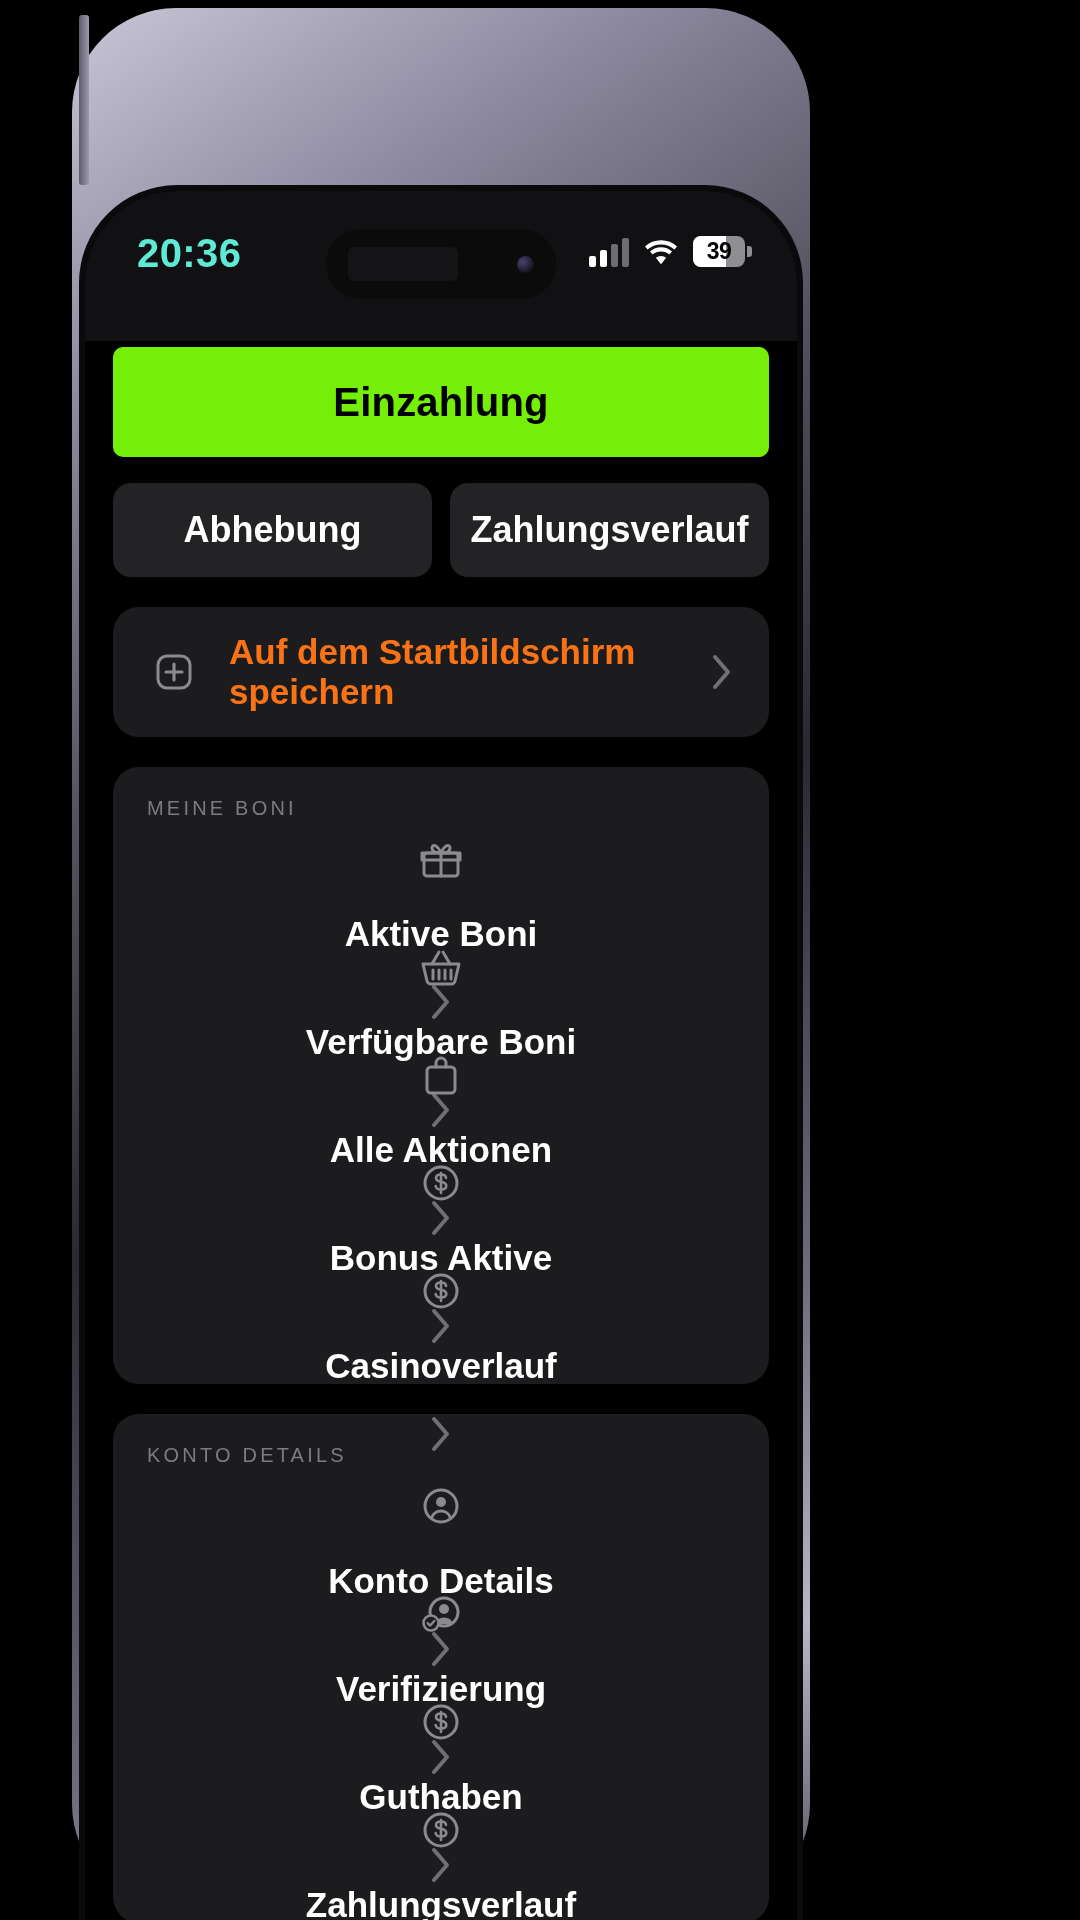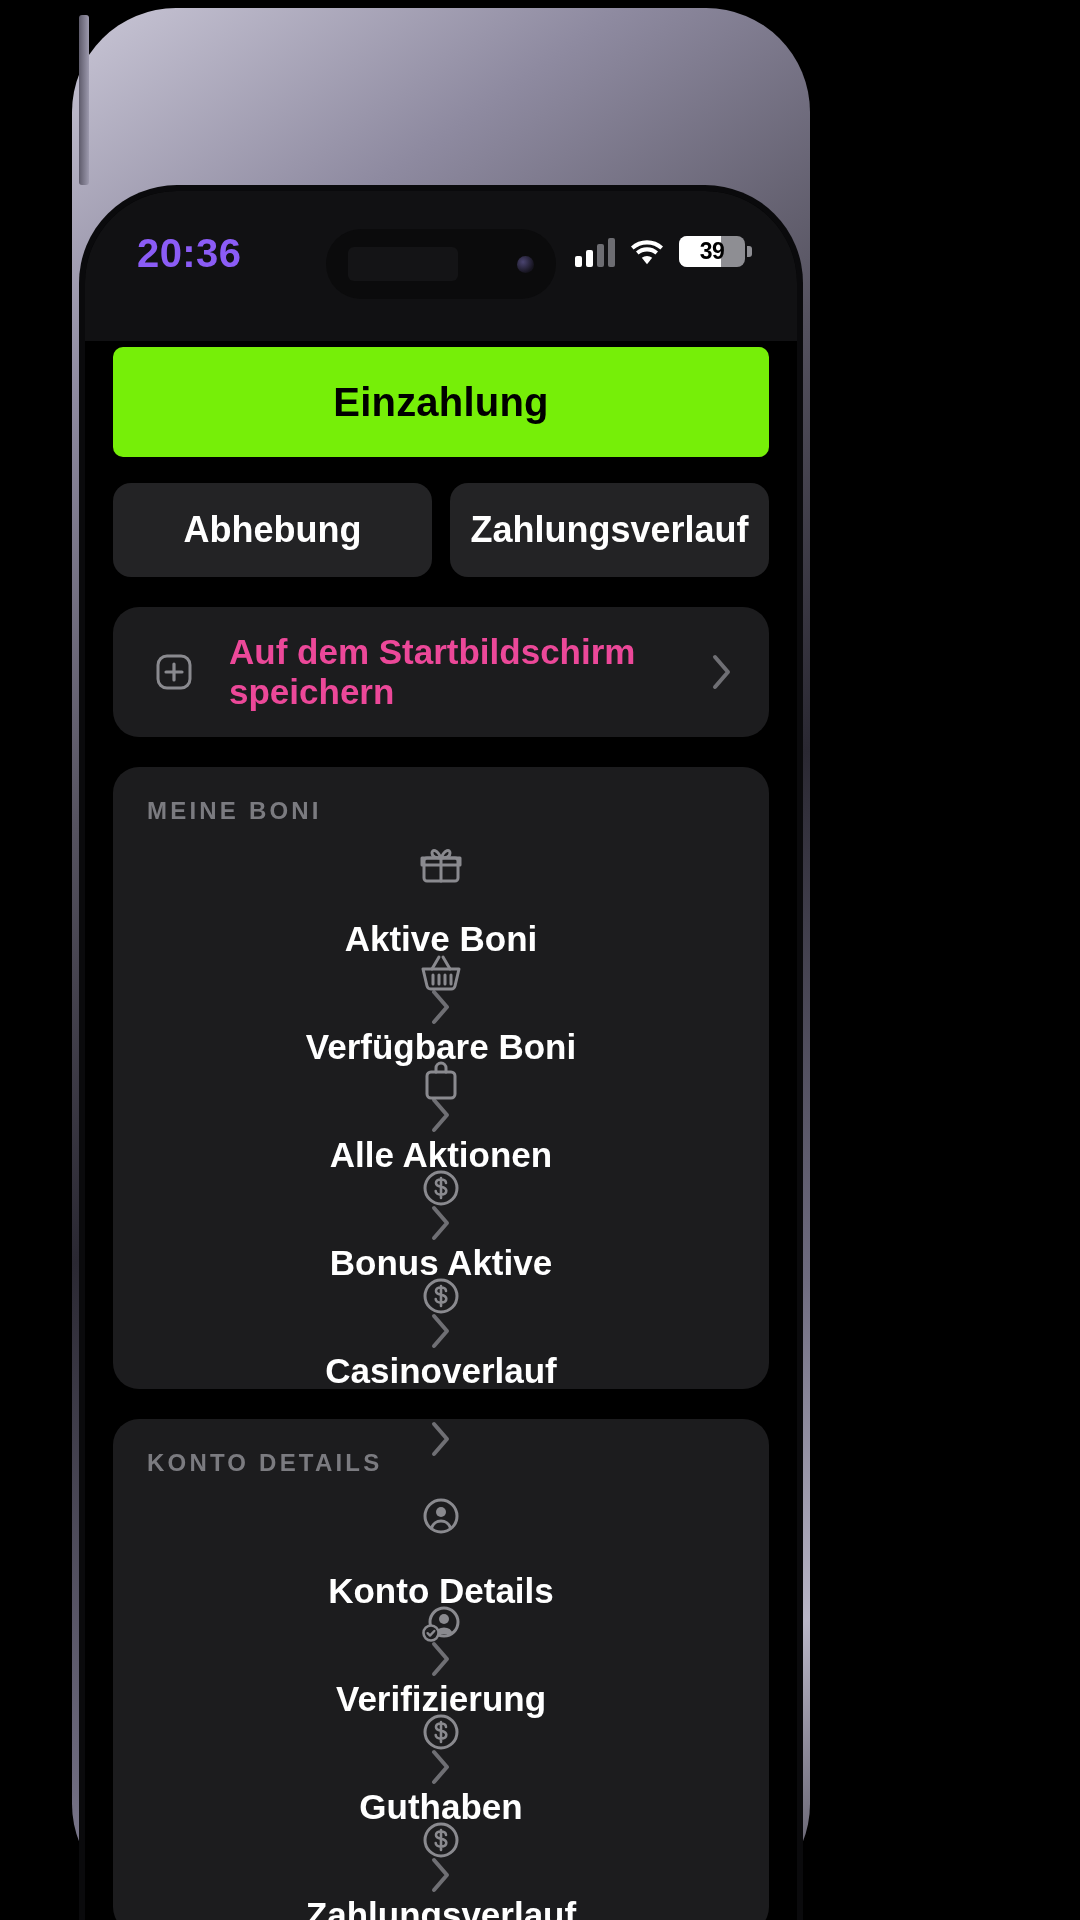--- a/index.html
+++ b/index.html
@@ -32,34 +32,34 @@
   .btn-power{ left:808px; top:600px; width:10px; height:170px;
     background:linear-gradient(270deg,#9d9aae,#5e5b6b); border-radius:3px; }
 
   
   .statusbar{
     position:absolute; left:0; top:0; width:100%; height:150px;
     background:#111113;
     display:flex; align-items:flex-start; justify-content:space-between;
     padding:42px 52px 0 52px;
   }
-  .clock{ color:#8b5cf6; font-size:40px; font-weight:700; letter-spacing:.4px; line-height:1; }
+  .clock{ color:#5eead4; font-size:40px; font-weight:700; letter-spacing:.4px; line-height:1; }
   .status-right{ display:flex; align-items:center; gap:14px; padding-top:3px; }
 
   .signal{ display:flex; align-items:flex-end; gap:4px; height:30px; }
   .signal i{ display:block; width:7px; background:#fff; border-radius:2px; }
   .signal i:nth-child(1){ height:11px; }
   .signal i:nth-child(2){ height:17px; }
   .signal i:nth-child(3){ height:23px; background:#6d6d72; }
   .signal i:nth-child(4){ height:29px; background:#6d6d72; }
 
   .wifi{ width:36px; height:28px; position:relative; }
 
   .battery{
-    position:relative; width:66px; height:31px; border-radius:8px;
+    position:relative; width:52px; height:31px; border-radius:8px;
     background:#8e8e93; display:flex; align-items:center; overflow:visible;
   }
   .battery .fill{
     position:absolute; left:0; top:0; bottom:0; width:64%;
     background:#fff; border-radius:8px 0 0 8px;
   }
   .battery .pct{
     position:relative; z-index:2; width:100%; text-align:center;
     font-size:23px; font-weight:800; color:#000; letter-spacing:-.5px;
   }
@@ -98,25 +98,25 @@
   .pair .chip{
     flex:1; height:94px; background:#232325; border-radius:18px;
     color:#fff; font-size:36px; font-weight:700;
     display:flex; align-items:center; justify-content:center;
   }
 
   .save-card{
     margin-top:30px; height:130px; background:#1c1c1e; border-radius:26px;
     display:flex; align-items:center; padding:0 34px 0 32px; gap:26px;
   }
-  .save-card .label{ flex:1; color:#ec4899; font-size:35px; font-weight:700; }
+  .save-card .label{ flex:1; color:#f97316; font-size:35px; font-weight:700; }
 
   .group{ margin-top:30px; background:#1c1c1e; border-radius:26px; padding:30px 0 14px 0; }
   .group-title{
-    color:#7b7b80; font-size:24px; font-weight:700;
+    color:#7b7b80; font-size:20px; font-weight:400;
     letter-spacing:3.2px; padding:0 16px 10px 34px;
   }
   .row{
     height:108px; display:flex; align-items:center; gap:26px;
     padding:0 34px 0 34px;
     flex-direction:column;
   }
   .row .label{ flex:1; color:#fff; font-size:35px; font-weight:700; }
   .ico{ width:58px; height:58px; display:flex; align-items:center; justify-content:center; flex:0 0 58px; }
   .chev{ width:26px; height:44px; flex:0 0 26px; }

